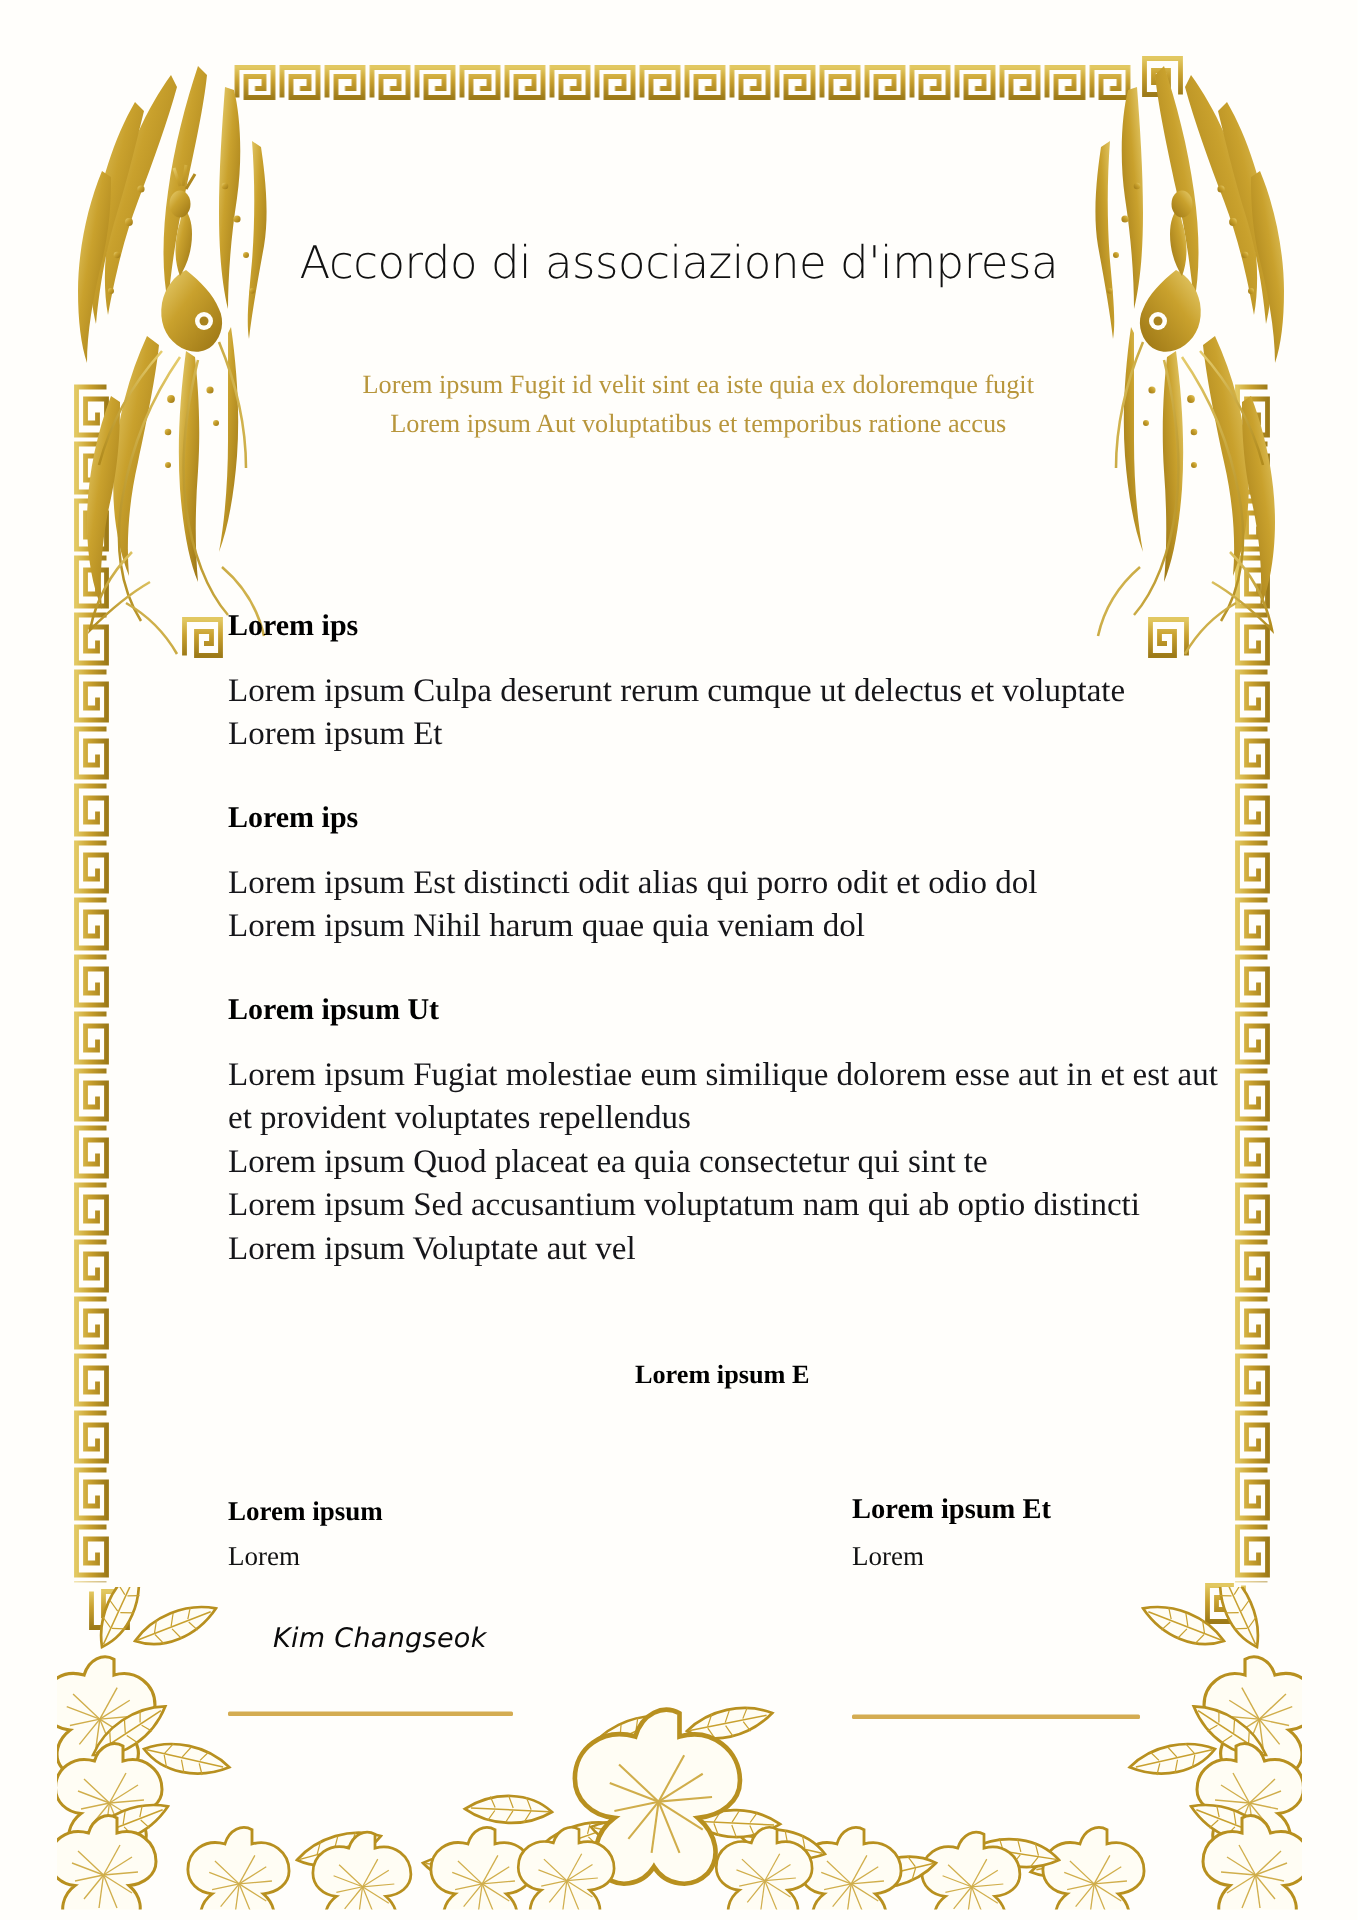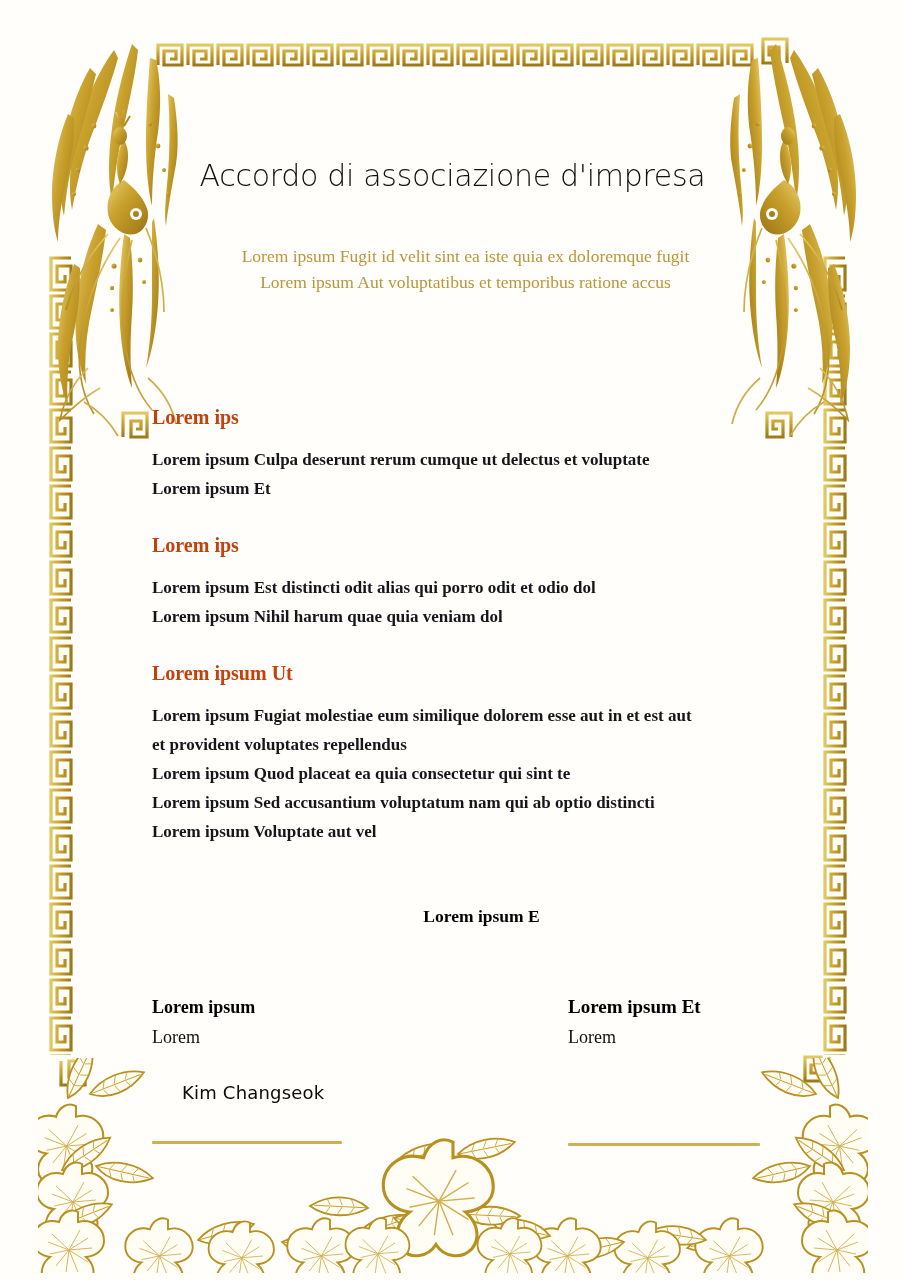--- a/index.html
+++ b/index.html
@@ -60,31 +60,30 @@
     padding-left:13px;
   }
   .subtitle div{white-space:nowrap;}
 
   .body-block{position:absolute;left:152px;top:405px;width:640px;}
   .sec{margin-bottom:30px;}
   .sec-title{
     font-family:"Liberation Serif", serif;
     font-weight:bold;
     font-size:20px;
-    color:#c2410c;
+    color:#000000;
     margin:0 0 16px 0;
     line-height:24px;
   }
   .sec-line{
     font-family:"Liberation Serif", serif;
-    font-size:17px;
+    font-size:22px;
     color:#16161a;
     line-height:29px;
     white-space:nowrap;
-    font-weight:bold;
   }
 
   .center-note{
     position:absolute;left:0;top:906px;width:905px;
     text-align:center;
     font-family:"Liberation Serif", serif;
     font-weight:bold;
     font-size:17.5px;
     color:#000;
     padding-left:29px;
@@ -101,20 +100,21 @@
     line-height:22px;margin-bottom:8px;white-space:nowrap;
   }
   .sig-sub{
     font-family:"Liberation Serif", serif;
     font-size:18px;color:#111;line-height:22px;white-space:nowrap;
   }
   .sig-name{
     margin-top:34px;
     color:#0b0b0b;
     white-space:nowrap;
+    font-style:italic;
   }
   .sig-name-a{
     font-family:"DejaVu Sans", sans-serif;
     font-size:18px;font-weight:400;
     letter-spacing:0.2px;
     padding-left:30px;
   }
   .sig-name-b{
     font-family:"DejaVu Sans", sans-serif;
     font-size:17px;font-weight:bold;

